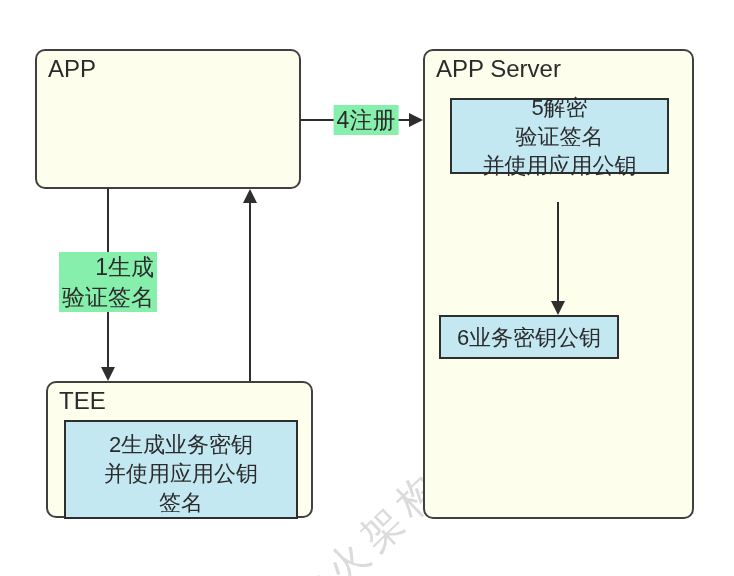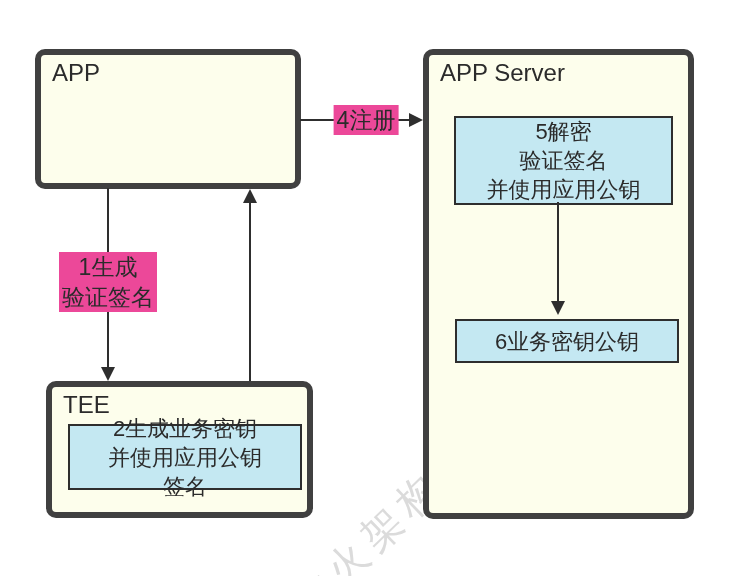--- a/index.html
+++ b/index.html
@@ -12,21 +12,21 @@
     position: relative;
     width: 734px;
     height: 576px;
     background: #ffffff;
     overflow: hidden;
     color: #2b2b2b;
   }
   .node {
     position: absolute;
     background: #fdfeec;
-    border: 6px solid #404040;
+    border: 2px solid #404040;
     border-radius: 10px;
     box-sizing: border-box;
   }
   .node-title {
     position: absolute;
     left: 11px;
     top: 4px;
     font-size: 24px;
     color: #2b2b2b;
     white-space: nowrap;
@@ -71,22 +71,22 @@
     border-bottom: 14px solid #2e2e2e;
   }
   .arrow-right {
     border-top: 7px solid transparent;
     border-bottom: 7px solid transparent;
     border-left: 14px solid #2e2e2e;
   }
   .edge-label {
     position: absolute;
     transform: translateX(-50%);
-    background: #ec4899;
-    text-align: center;
+    background: #86efac;
+    text-align: right;
     font-size: 23px;
     line-height: 30px;
     color: #2b2b2b;
     white-space: nowrap;
     padding: 0 3px;
   }
   .watermark {
     position: absolute;
     left: 318px;
     top: 575px;
@@ -106,35 +106,35 @@
 <div class="canvas">
 
   <div class="watermark">信火架构</div>
 
   <div class="node" style="left:35px; top:49px; width:266px; height:140px;">
     <div class="node-title">APP</div>
   </div>
 
   <div class="node" style="left:46px; top:381px; width:267px; height:137px;">
     <div class="node-title">TEE</div>
-    <div class="inner-box" style="left:16px; top:37px; width:234px; height:66px;">
+    <div class="inner-box" style="left:16px; top:37px; width:234px; height:99px;justify-content:flex-end;">
       <div>2生成业务密钥</div>
       <div>并使用应用公钥</div>
       <div>签名</div>
     </div>
   </div>
 
   <div class="node" style="left:423px; top:49px; width:271px; height:470px;">
     <div class="node-title">APP Server</div>
-    <div class="inner-box" style="left:25px; top:61px; width:219px; height:89px;">
+    <div class="inner-box" style="left:25px; top:47px; width:219px; height:76px;">
       <div>5解密</div>
       <div>验证签名</div>
       <div>并使用应用公钥</div>
     </div>
-    <div class="inner-box" style="left:26px; top:264px; width:224px; height:44px;">
+    <div class="inner-box" style="left:14px; top:264px; width:180px; height:44px;">
       <div>6业务密钥公钥</div>
     </div>
   </div>
 
   <div class="edge-line-v" style="left:107px; top:188px; height:180px;"></div>
   <div class="arrowhead arrow-down" style="left:101px; top:367px;"></div>
   <div class="edge-label" style="left:108px; top:252px;">
     <div>1生成</div>
     <div>验证签名</div>
   </div>

